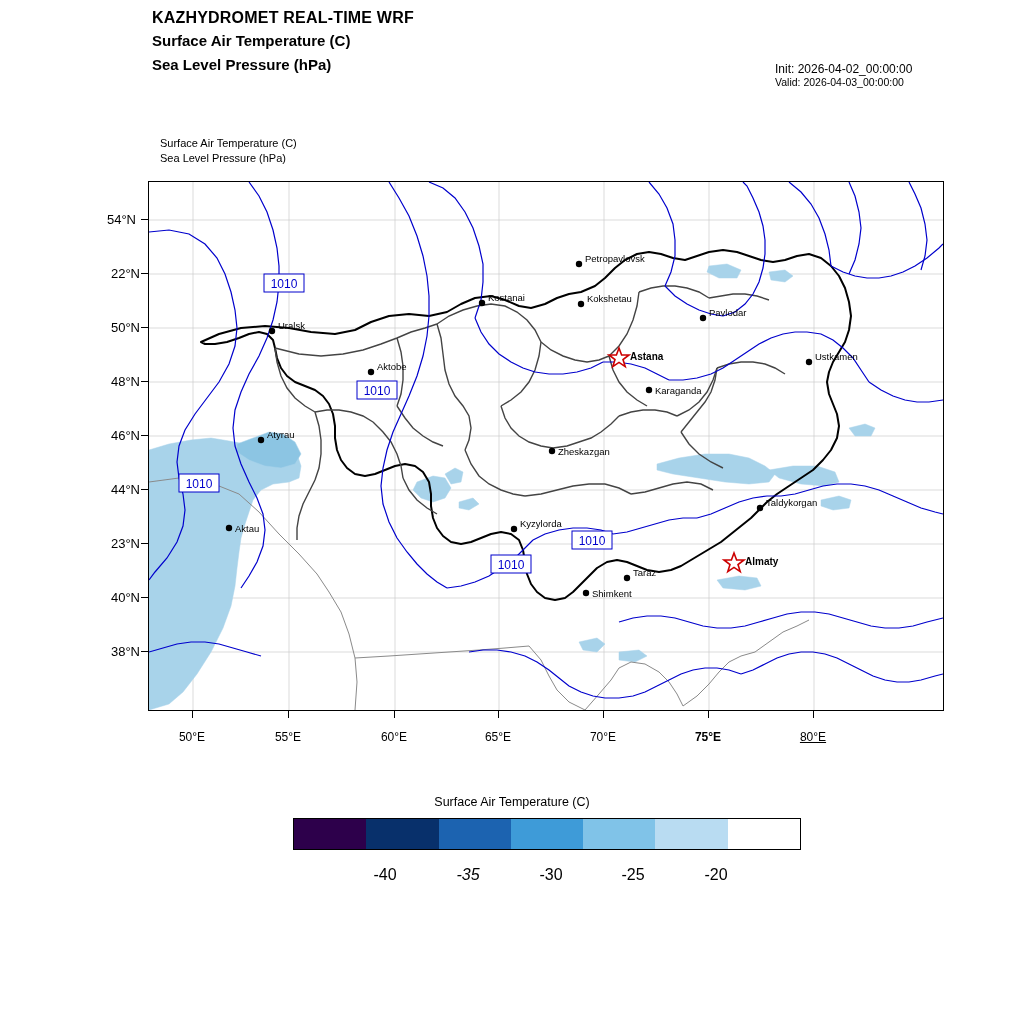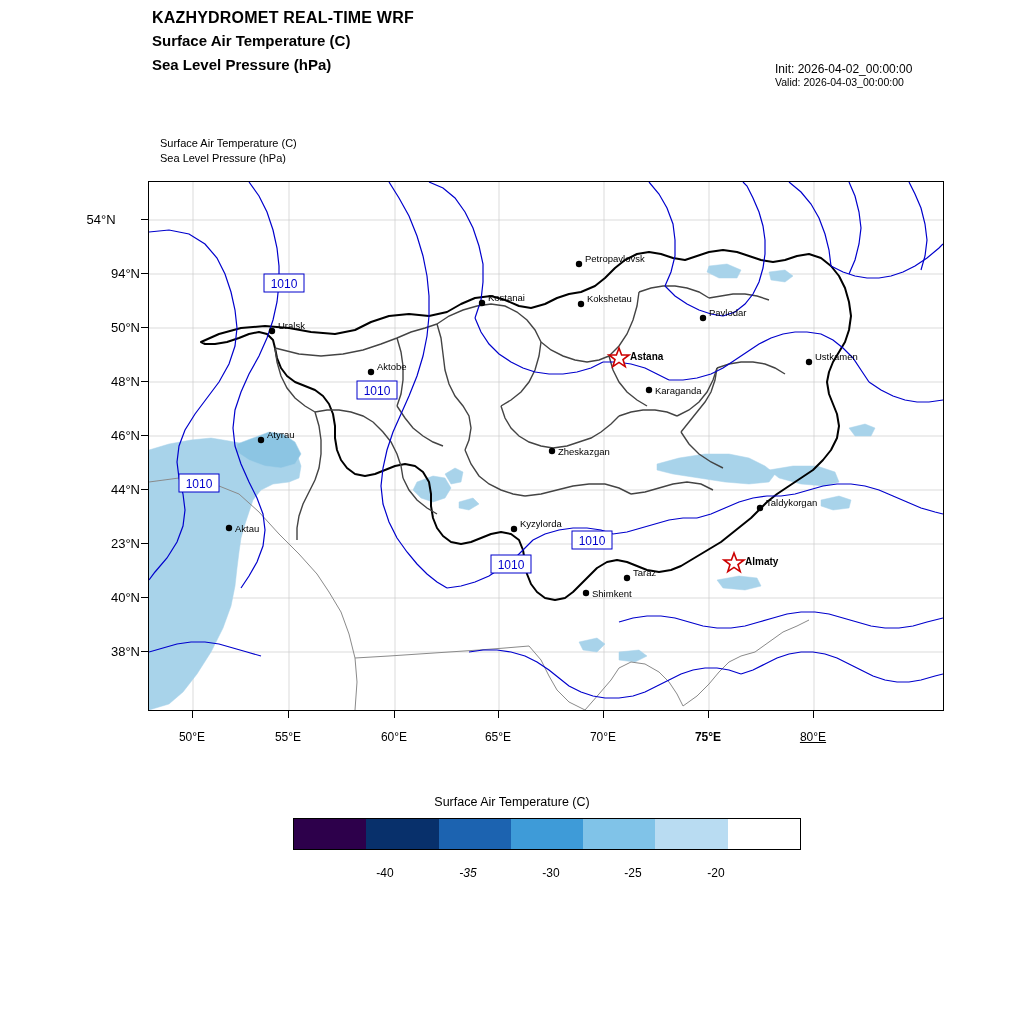--- a/index.html
+++ b/index.html
@@ -91,21 +91,21 @@
   }
   #cbar {
     left: 293px; top: 818px;
     width: 506px; height: 30px;
     display: flex;
     border: 1px solid #000;
     box-sizing: content-box;
   }
   #cbar div { height: 100%; }
   .cbar-tick-label {
-    font-size: 12px;
+    font-size: 16px;
     text-align: center;
     width: 40px;
   }
 
   
   .city-label { font-size: 9.5px; fill: #000; }
   .capital-label { font-size: 10px; font-weight: bold; fill: #000; }
   .press-label { font-size: 12px; fill: #0000cc; font-weight: normal; }
 </style>
 </head>
@@ -366,22 +366,22 @@
         <text x="481" y="178" class="capital-label">Astana</text>
       </g>
       <g>
         <polygon points="585,371 587.6,378 595,378 589,382.6 591.2,389.6 585,385.4 578.8,389.6 581,382.6 575,378 582.4,378" fill="#ffffff" stroke="#cc0000" stroke-width="1.6"></polygon>
         <text x="596" y="383" class="capital-label">Almaty</text>
       </g>
     </g>
   </svg>
 </div>
 
-<div class="abs ytick" style="left:66px; top:212px;text-align:center;">54°N</div>
-<div class="abs ytick" style="left:70px; top:266px;">94°N</div>
+<div class="abs ytick" style="left:66px; top:212px;">54°N</div>
+<div class="abs ytick" style="left:70px; top:266px;">22°N</div>
 <div class="abs ytick" style="left:70px; top:320px;">50°N</div>
 <div class="abs ytick" style="left:70px; top:374px;">48°N</div>
 <div class="abs ytick" style="left:70px; top:428px;">46°N</div>
 <div class="abs ytick" style="left:70px; top:482px;">44°N</div>
 <div class="abs ytick" style="left:70px; top:536px;">23°N</div>
 <div class="abs ytick" style="left:70px; top:590px;">40°N</div>
 <div class="abs ytick" style="left:70px; top:644px;">38°N</div>
 
 <div class="abs tickmark" style="left:141px; top:219px; width:7px; height:1px;"></div>
 <div class="abs tickmark" style="left:141px; top:273px; width:7px; height:1px;"></div>

